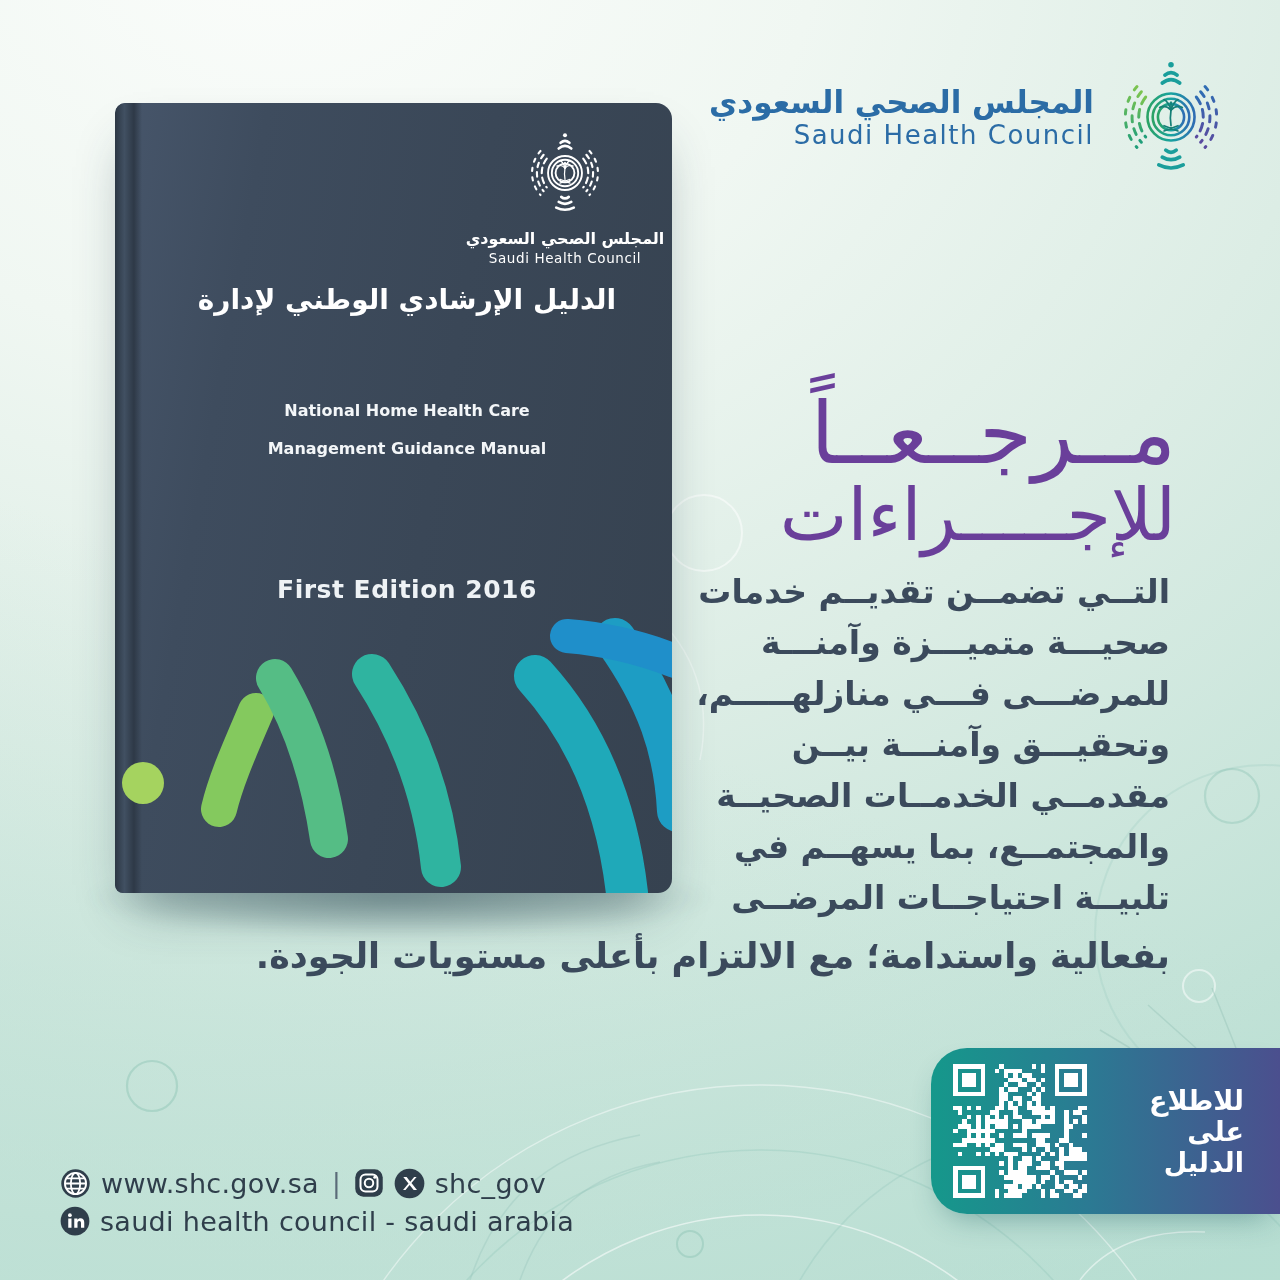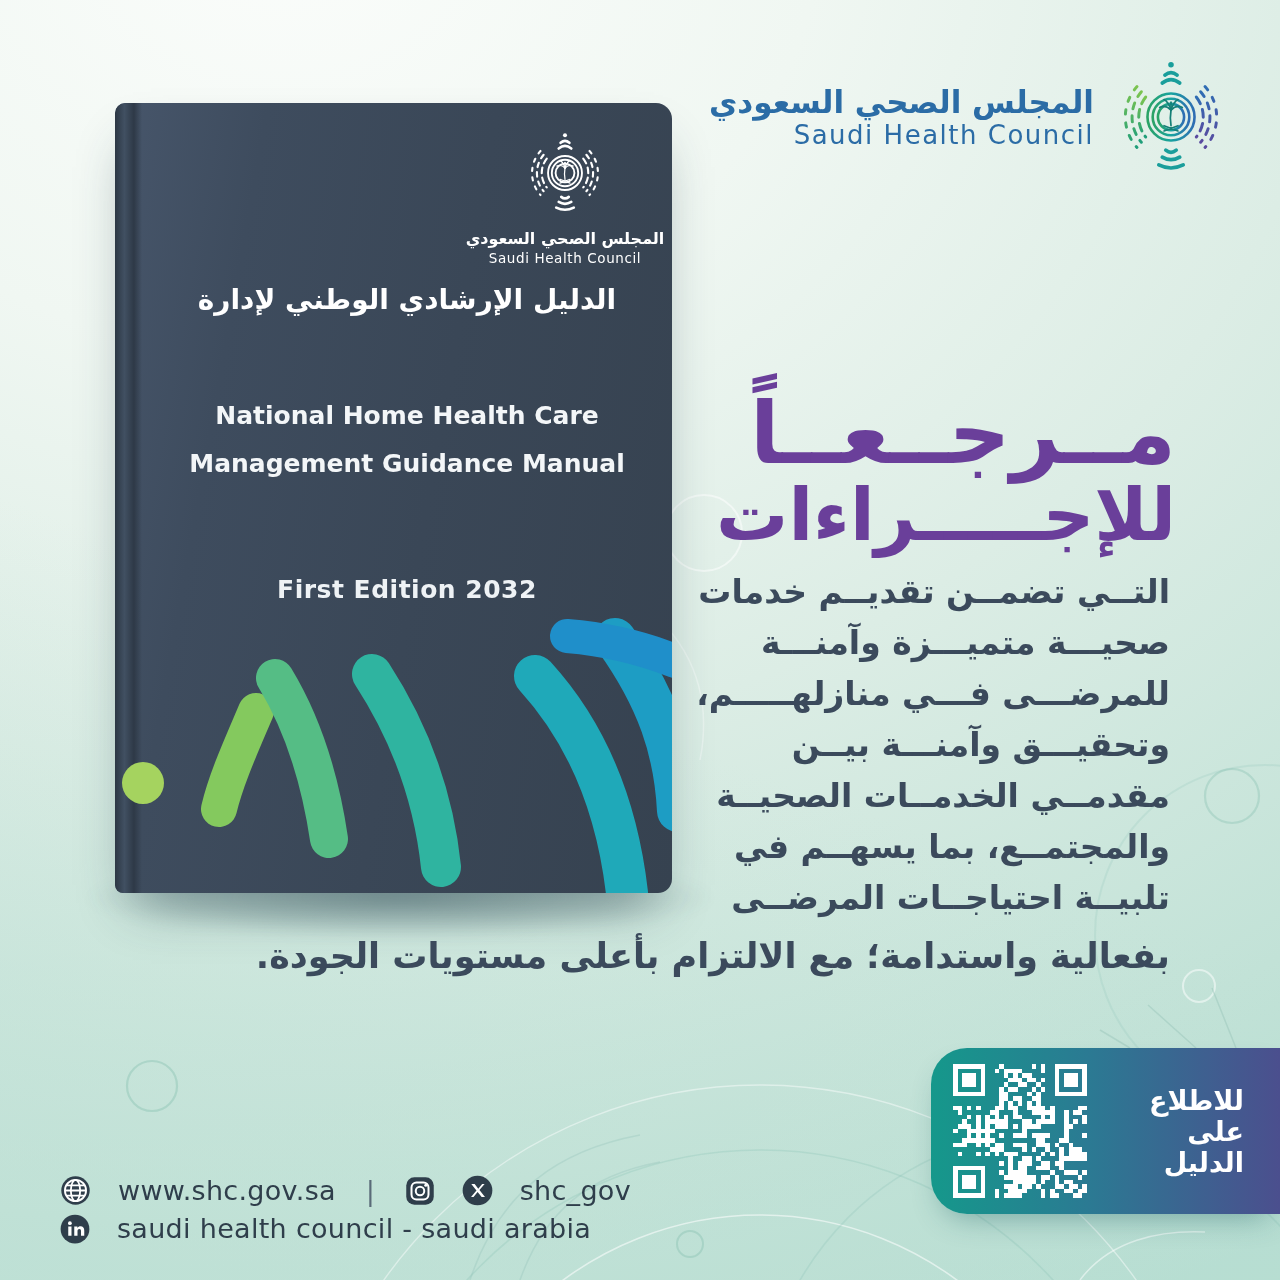--- a/index.html
+++ b/index.html
@@ -42,32 +42,32 @@
   }
   .book-logo{ position:absolute; top:26px; left:335px; width:230px; text-align:center; color:#fff; }
   .book-logo .logo-ar{ font-size:16px; font-weight:bold; margin-top:8px; }
   .book-logo .logo-en{ font-size:13.5px; letter-spacing:.6px; margin-top:2px; }
   .book-title-ar{
     position:absolute; top:178px; left:27px; right:0; text-align:center;
     color:#fff; font-size:28px; font-weight:bold; line-height:1.38; direction:rtl;
   }
   .book-title-en{
     position:absolute; top:298px; left:27px; right:0; text-align:center;
-    color:#f3f6f8; font-size:25px; font-weight:bold;
+    color:#f3f6f8; font-size:16px; font-weight:bold;
   }
   .book-title-en div{ margin-bottom:19px; }
   .book-edition{
     position:absolute; top:472px; left:27px; right:0; text-align:center;
     color:#eef2f5; font-size:25px; font-weight:bold; letter-spacing:.5px;
   }
   svg.book-arcs{ position:absolute; left:0; bottom:0; }
 
   
   .headline{ position:absolute; top:390px; right:104px; z-index:2; text-align:right; direction:rtl;
-             color:#6a3f9a; font-weight:bold; }
+             color:#6a3f9a; font-weight:normal; }
   .headline-l1{ font-size:86px; line-height:1.0; }
   .headline-l2{ font-size:72px; line-height:1.05; margin-top:2px; }
 
   
   .paragraph{ position:absolute; top:566px; right:110px; z-index:2; direction:rtl; text-align:right;
               color:#3b4a5c; font-weight:bold; }
   .paragraph .pline{ font-size:33px; line-height:51px; white-space:nowrap; }
   .paragraph .pline-last{ font-size:35px; line-height:54px; white-space:nowrap; margin-top:6px; }
 
   
@@ -79,21 +79,21 @@
   }
   .qr-code{ position:absolute; left:22px; top:16px; }
   .qr-label{
     position:absolute; left:170px; right:36px; top:0; bottom:0;
     display:flex; align-items:center; justify-content:center;
     color:#fff; font-size:27px; font-weight:bold; direction:rtl;
   }
 
   
   .footer{ position:absolute; left:60px; top:1168px; z-index:2; color:#2f3e4b; }
-  .footer-row{ display:flex; align-items:flex-end; gap:27px; height:38px; }
+  .footer-row{ display:flex; align-items:flex-start; gap:10px; height:38px; }
   .footer-row .txt{ font-size:27px; letter-spacing:.3px; }
   .footer-row .divider{ font-size:26px; color:#5a6b78; margin:0 3px; }
   .footer-icon{ flex:0 0 auto; }
 </style>
 </head>
 <body>
 
 <div class="poster">
 
   <svg class="bg-decor" width="1280" height="1280" viewBox="0 0 1280 1280" fill="none">
@@ -202,21 +202,21 @@
 
     <div class="book-title-ar">
       <div>الدليل الإرشادي الوطني لإدارة</div>
     </div>
 
     <div class="book-title-en">
       <div>National Home Health Care</div>
       <div>Management Guidance Manual</div>
     </div>
 
-    <div class="book-edition">First Edition 2032</div>
+    <div class="book-edition">First Edition 2016</div>
 
     <svg class="book-arcs" width="557" height="312" viewBox="0 0 557 312" fill="none">
       <circle cx="28" cy="202" r="21" fill="#a5d35f"></circle>
       <path d="M141,130 C127,163 111,198 104,228" stroke="#84c95e" stroke-width="36" stroke-linecap="round"></path>
       <path d="M160,97 C191,148 206,204 214,258" stroke="#55bd85" stroke-width="38" stroke-linecap="round"></path>
       <path d="M257,93 C296,153 319,219 326,286" stroke="#2fb4a0" stroke-width="40" stroke-linecap="round"></path>
       <path d="M420,95 C472,152 502,225 512,312" stroke="#1fa9b9" stroke-width="42" stroke-linecap="round"></path>
       <path d="M500,58 C543,118 560,170 563,230" stroke="#1d9dc4" stroke-width="42" stroke-linecap="round"></path>
       <path d="M452,55 C488,58 525,66 560,80" stroke="#1f8fca" stroke-width="34" stroke-linecap="round"></path>
     </svg>

